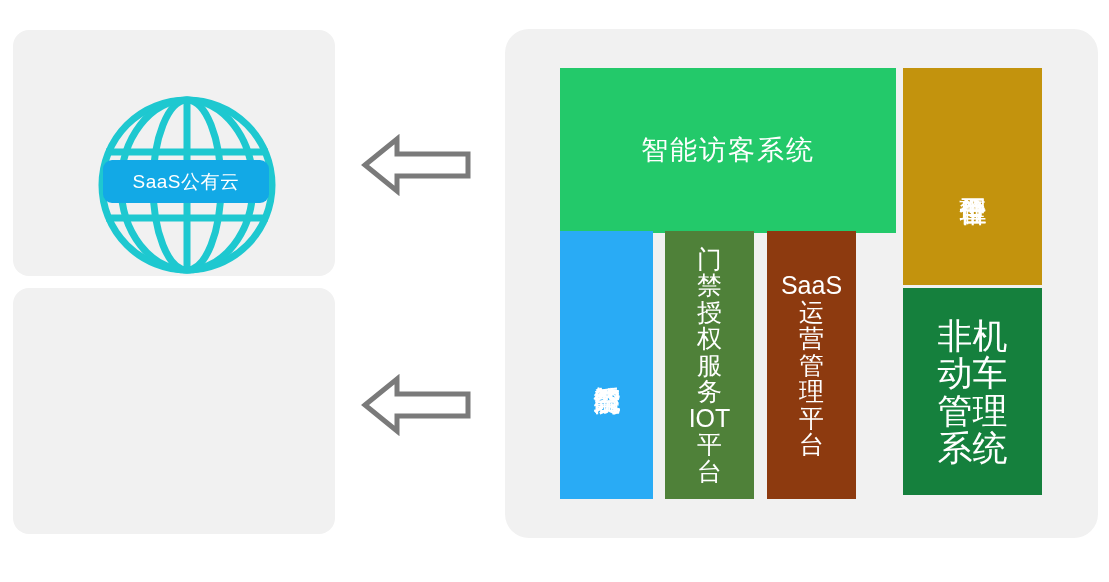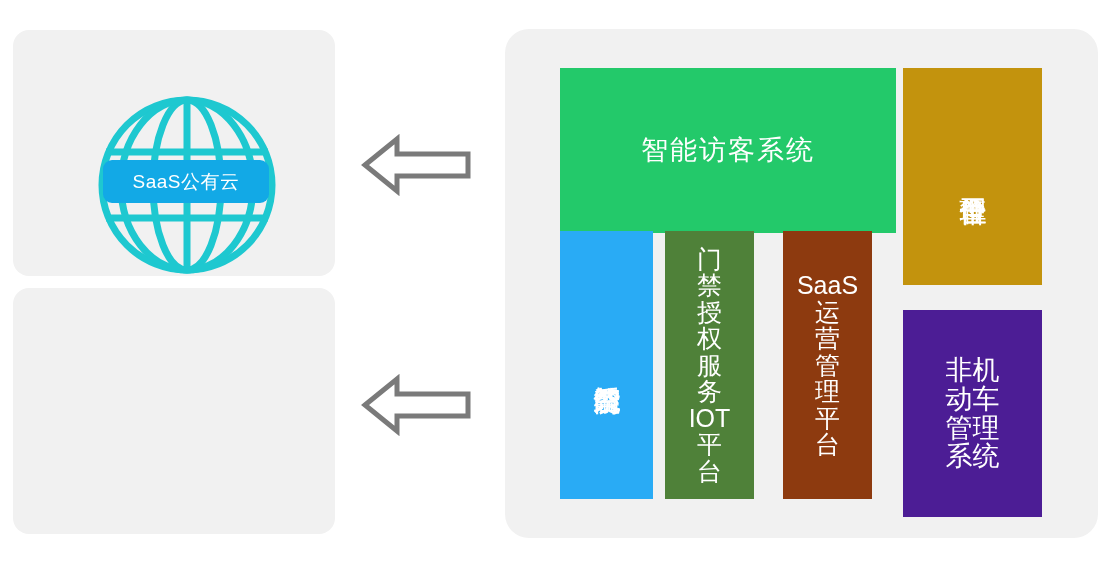--- a/index.html
+++ b/index.html
@@ -57,34 +57,34 @@
   }
   #box-visitor{
     left:55px;top:39px;width:336px;height:165px;
     background:#23c96a;font-size:27px;letter-spacing:2px;
   }
   #box-unit{
     left:398px;top:39px;width:139px;height:217px;
     background:#c3930d;font-size:27px;
   }
   #box-nonmotor{
-    left:398px;top:281px;width:139px;height:207px;
-    background:#4c1d95;font-size:27px;
+    left:398px;top:259px;width:139px;height:207px;
+    background:#15803d;font-size:35px;
   }
   #box-access{
     left:55px;top:202px;width:93px;height:268px;
     background:#29abf5;font-size:27px;
   }
   #box-iot{
     left:160px;top:202px;width:89px;height:268px;
     background:#4f8139;font-size:25px;
   }
   #box-saas{
     left:262px;top:202px;width:89px;height:268px;
-    background:#8d3a0f;font-size:25px;margin-left:16px;
+    background:#8d3a0f;font-size:25px;
   }
   .stackline{display:block;}
   .vstack{
     display:flex;flex-direction:column;align-items:center;justify-content:center;
     line-height:1.06;
   }
 </style>
 </head>
 <body>
 

